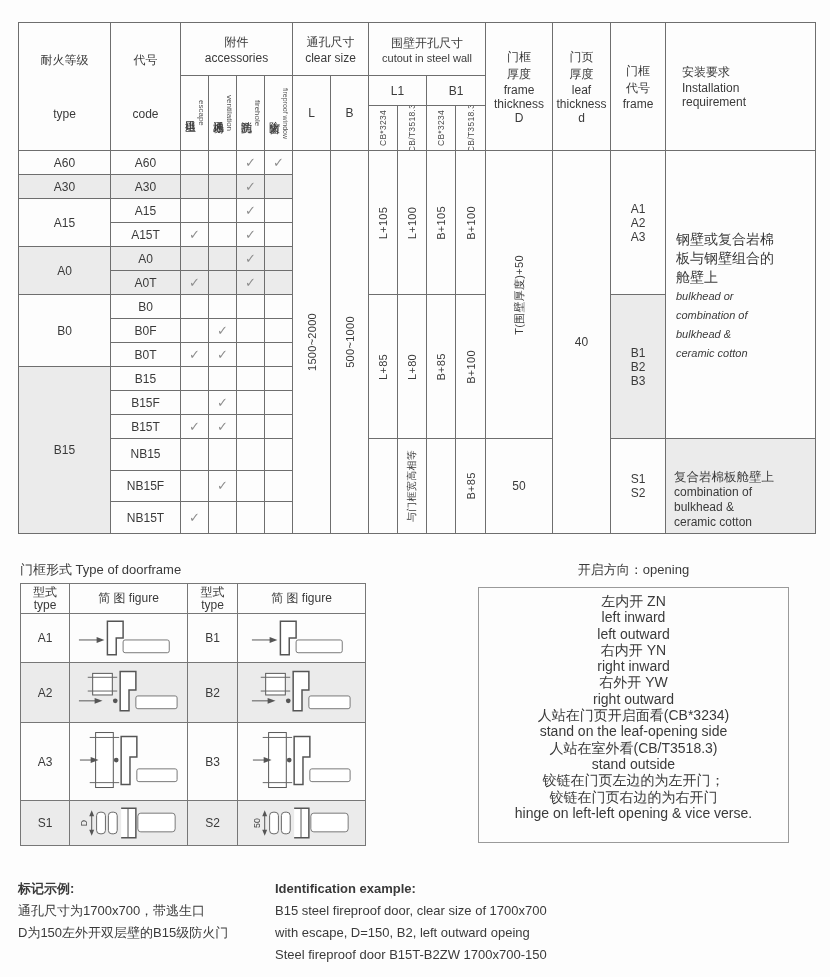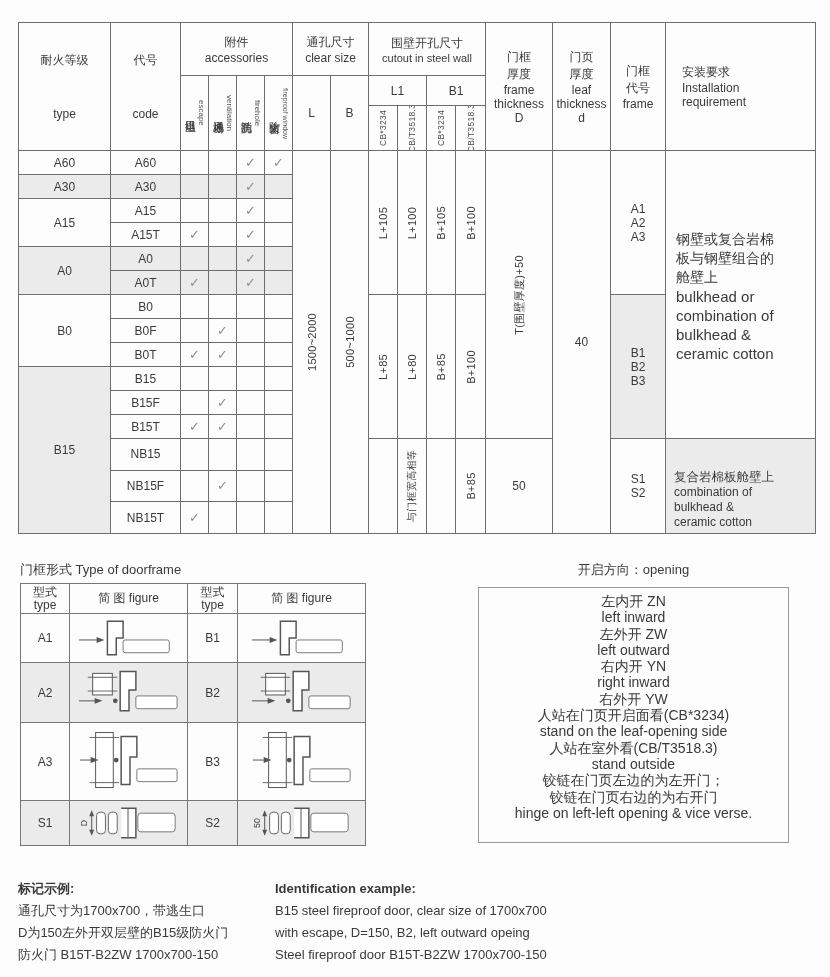--- a/index.html
+++ b/index.html
@@ -31,21 +31,21 @@
   .pad10 { padding:10px 0; }
   .pad6  { padding:6px 0; }
 
   .accsub { display:flex; flex-direction:row; justify-content:center; align-items:center; height:100%; gap:0px; }
   .cjkv { writing-mode:vertical-rl; font-size:11px; letter-spacing:1px; line-height:12px; }
   .endown { writing-mode:vertical-rl; font-size:8px; color:#555; line-height:8px; }
 
   .install-main { display:flex; flex-direction:column; justify-content:space-between; height:100%;
                   box-sizing:border-box; padding:13px 8px 10px 10px; text-align:left; }
   .install-main .zh { line-height:19px; font-size:14px; }
-  .install-main .en { line-height:19px; font-size:15px; }
+  .install-main .en { line-height:19px; font-size:11px;font-style:italic; }
   .install-nb { text-align:left; padding:3px 4px 3px 8px; line-height:15px; font-size:12px;margin-top:28px; }
   .install-nb .zh1 { font-size:12.5px; }
 
   .checkmark { color:#8d8d8d; font-size:13px; }
 
   
   .df-title { position:absolute; left:20px; top:561px; font-size:13px; color:#3a3a3a; }
   table.df { position:absolute; left:20px; top:583px; border-collapse:collapse; table-layout:fixed; border:1.2px solid #666;padding-left:24px; }
   table.df td { border:1px solid #777; text-align:center; vertical-align:middle; font-size:12px; padding:0; }
   .df-h { height:30px; font-size:11.5px; line-height:13px; }
@@ -546,39 +546,38 @@
       </svg>
     </td>
   </tr>
 </tbody>
     </table>
 
 <div class="open-title">开启方向：opening</div>
 <div class="open-box">
   <div>左内开 ZN</div>
   <div>left inward</div>
-  <div>左外开 ZW</div>
   <div>left outward</div>
   <div>右内开 YN</div>
   <div>right inward</div>
   <div>右外开 YW</div>
+  <div>right outward</div>
   <div>人站在门页开启面看(CB*3234)</div>
   <div>stand on the leaf-opening side</div>
   <div>人站在室外看(CB/T3518.3)</div>
   <div>stand outside</div>
   <div>铰链在门页左边的为左开门；</div>
   <div>铰链在门页右边的为右开门</div>
   <div>hinge on left-left opening &amp; vice verse.</div>
 </div>
 
 <div class="notes-zh">
   <div class="t">标记示例:</div>
   <div>通孔尺寸为1700x700，带逃生口</div>
   <div>D为150左外开双层壁的B15级防火门</div>
-  <div>防火门 B15T-B2ZW 1700x700-150</div>
 </div>
 <div class="notes-en">
   <div class="t">Identification example:</div>
   <div>B15 steel fireproof door, clear size of 1700x700</div>
   <div>with escape, D=150, B2, left outward opeing</div>
   <div>Steel fireproof door B15T-B2ZW 1700x700-150</div>
 </div>
 
 </div>
 

